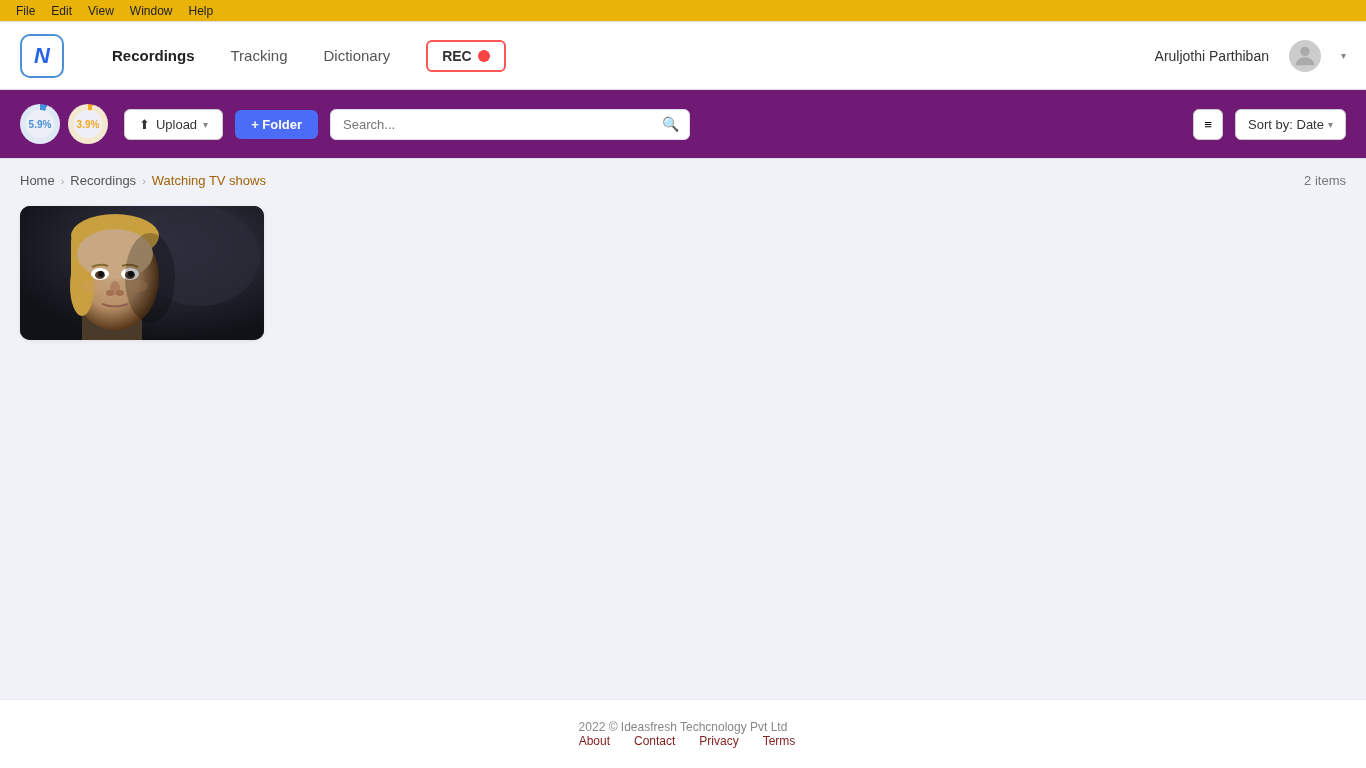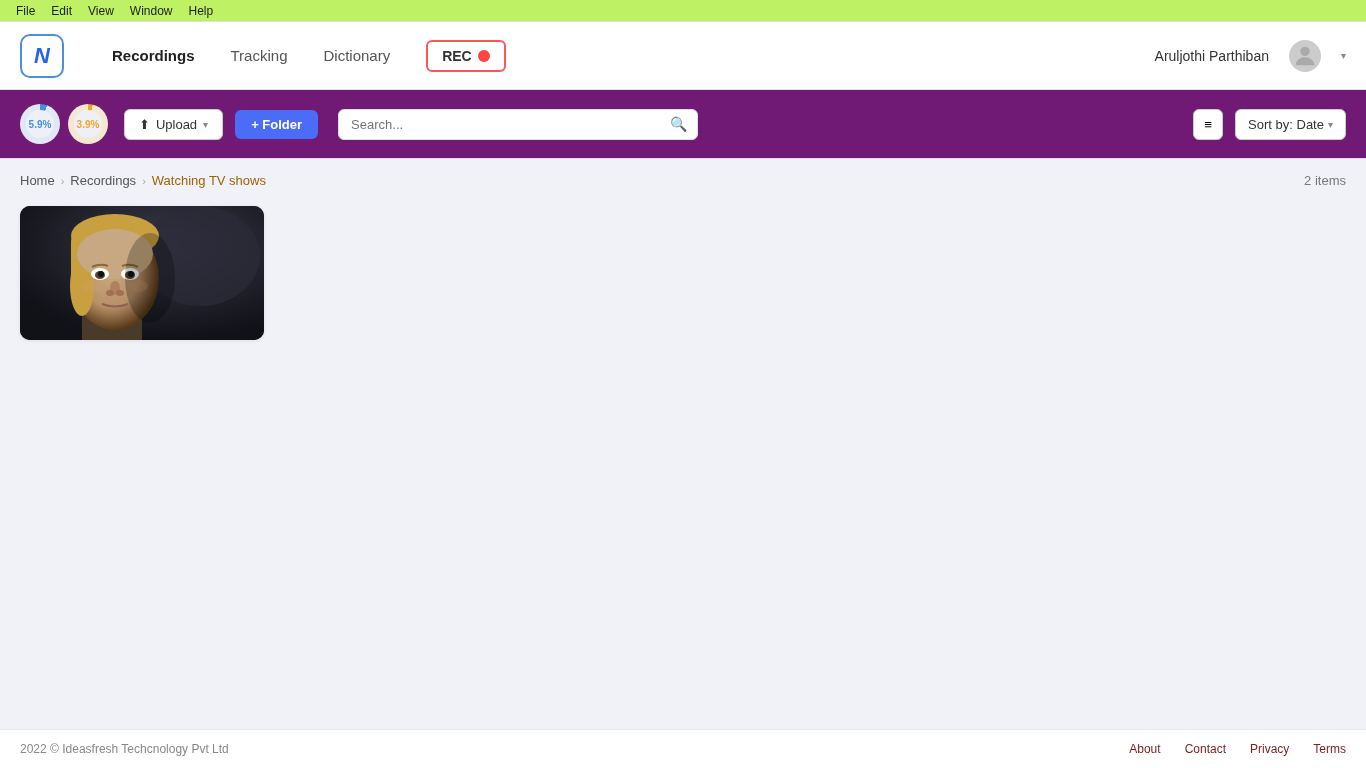--- a/index.html
+++ b/index.html
@@ -1,19 +1,19 @@
 <!DOCTYPE html>
 <html><head>
   <meta charset="utf-8">
   <style>
     * { box-sizing: border-box; margin: 0; padding: 0; }
     body { font-family: -apple-system, BlinkMacSystemFont, 'Segoe UI', sans-serif; background: #f0f2f8; font-size: 13px; color: #333; }
 
     
-    .menubar { background: #bef264; border-bottom: 1px solid #e0e0e0; display: flex; align-items: center; padding: 0 8px; height: 22px; }
+    .menubar { background: #eab308; border-bottom: 1px solid #e0e0e0; display: flex; align-items: center; padding: 0 8px; height: 22px; }
     .menubar-item { padding: 2px 8px; font-size: 12px; cursor: pointer; color: #222; }
 
     
     .topnav { background: #fff; border-bottom: 1px solid #e0e0e0; display: flex; align-items: center; padding: 0 20px; height: 68px; }
     .logo-wrap { display: flex; align-items: center; margin-right: 30px; }
     .logo-hex { width: 44px; height: 44px; background: #fff; border: 2px solid #4a90d9; border-radius: 10px; display: flex; align-items: center; justify-content: center; font-weight: 900; font-size: 20px; }
     .logo-n { color: #2563eb; font-weight: 900; font-size: 22px; font-style: italic; }
     .nav-links { display: flex; align-items: center; gap: 0; }
     .nav-link { padding: 8px 18px; font-size: 15px; color: #555; cursor: pointer; font-weight: 500; }
     .nav-link.active { color: #222; font-weight: 600; }
@@ -27,21 +27,21 @@
 
     
     .toolbar { background: #701a75; padding: 14px 20px; display: flex; align-items: center; gap: 12px; border-bottom: 1px solid #dde0ea; }
     .storage-circles { display: flex; gap: 8px; margin-right: 4px; }
     .storage-circle { width: 40px; height: 40px; border-radius: 50%; display: flex; align-items: center; justify-content: center; font-size: 11px; font-weight: 600; position: relative; }
     .circle-blue { background: conic-gradient(#4a90d9 0% 5.9%, #e0e8f5 5.9% 100%); color: #4a90d9; }
     .circle-orange { background: conic-gradient(#f5a623 0% 3.9%, #f5e8d0 3.9% 100%); color: #f5a623; }
     .circle-inner { width: 28px; height: 28px; border-radius: 50%; background: #eef0f7; display: flex; align-items: center; justify-content: center; font-size: 10px; font-weight: 700; }
     .upload-btn { background: #fff; border: 1px solid #ccc; border-radius: 6px; padding: 7px 14px; display: flex; align-items: center; gap: 6px; cursor: pointer; font-size: 13px; color: #333; font-weight: 500; }
     .folder-btn { background: #4a6cf7; border: none; border-radius: 6px; padding: 7px 16px; display: flex; align-items: flex-end; gap: 6px; cursor: pointer; font-size: 13px; color: #fff; font-weight: 600; }
-    .search-wrap { flex: 1; max-width: 360px; position: relative; margin-left: 8px; }
+    .search-wrap { flex: 1; max-width: 360px; position: relative; margin-left: 0; }
     .search-input { width: 100%; border: 1px solid #dde; border-radius: 6px; padding: 7px 36px 7px 12px; font-size: 13px; background: #fff; color: #555; outline: none; }
     .search-icon { position: absolute; right: 10px; top: 50%; transform: translateY(-50%); color: #aaa; font-size: 14px; }
     .spacer { flex: 1; }
     .list-view-btn { background: #fff; border: 1px solid #ccc; border-radius: 6px; padding: 7px 10px; cursor: pointer; display: flex; align-items: center; }
     .sort-btn { background: #fff; border: 1px solid #ccc; border-radius: 6px; padding: 7px 12px; cursor: pointer; display: flex; align-items: center; gap: 4px; font-size: 13px; color: #333; }
 
     
     .breadcrumb-bar { padding: 14px 20px 8px 20px; display: flex; align-items: center; justify-content: space-between; }
     .breadcrumb { display: flex; align-items: center; gap: 6px; font-size: 13px; }
     .breadcrumb-item { color: #555; cursor: pointer; }
@@ -53,21 +53,21 @@
     .content { padding: 10px 20px; }
     .cards-grid { display: flex; flex-wrap: wrap; gap: 16px; }
     .card { background: #fff; border-radius: 10px; overflow: hidden; width: 244px; box-shadow: 0 1px 4px rgba(0,0,0,0.08); cursor: pointer; }
     .card-body { padding: 10px 12px 12px; }
     .card-title { font-size: 13px; font-weight: 600; color: #222; line-height: 1.4; margin-bottom: 8px; }
     .card-meta { display: flex; align-items: center; justify-content: space-between; }
     .card-date { font-size: 12px; color: #999; }
     .heart-icon { color: #ccc; font-size: 15px; cursor: pointer; }
 
     
-    footer { position: fixed; bottom: 0; left: 0; right: 0; background: #fff; border-top: 1px solid #e8e8e8; padding: 12px 20px; display: flex; align-items: center; justify-content: space-between; }
+    footer { position: fixed; bottom: 0; left: 0; right: 0; background: #fff; border-top: 1px solid #e8e8e8; padding: 20px 20px; display: flex; align-items: center; justify-content: space-between; flex-direction: column; }
     .footer-copy { font-size: 12px; color: #888; }
     .footer-links { display: flex; gap: 16px; }
     .footer-link { font-size: 12px; color: #7f1d1d; cursor: pointer; margin-left: 8px; }
 
     
     .thumb-face { width: 100%; height: 134px; background: #111; display: flex; align-items: center; justify-content: center; overflow: hidden; }
     .face-svg { width: 100%; height: 134px; }
   </style>
 </head>
 <body>

